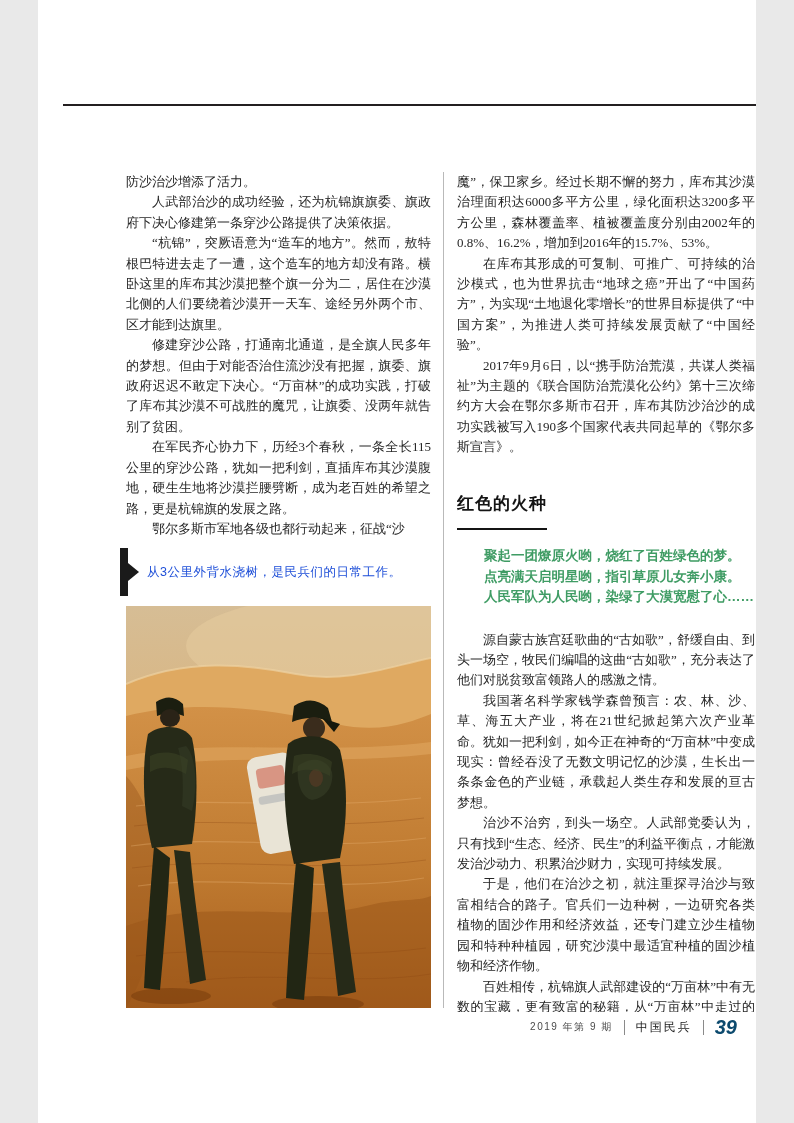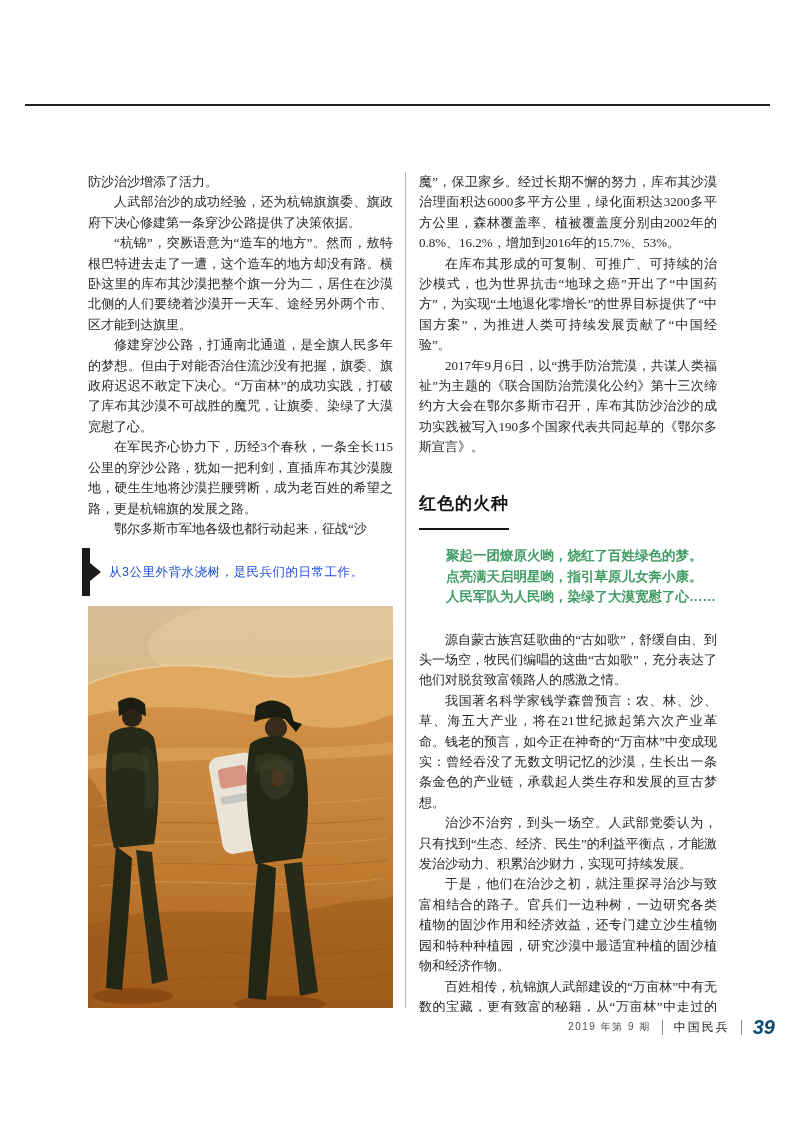--- a/index.html
+++ b/index.html
@@ -1,18 +1,18 @@
 <!DOCTYPE html>
 <html><head>
 <meta charset="utf-8">
 <style>
   html,body{margin:0;padding:0;background:#e9e9e9;}
   .page{
     position:relative;
-    width:794px;height:1123px;
+    width:718px;height:1123px;
     margin:0 auto;
     background:#ffffff;
     font-family:"Liberation Serif","DejaVu Serif",serif;
     color:#262626;
     overflow:hidden;
   }
   .top-rule{
     position:absolute;left:25px;top:104px;
     width:745px;height:2px;background:#231f20;
   }
@@ -78,21 +78,21 @@
 <body>
 
 <div class="page">
 
   <div class="top-rule"></div>
 
   <div class="col col-left">
       <p class="no-indent">防沙治沙增添了活力。</p>
       <p>人武部治沙的成功经验，还为杭锦旗旗委、旗政府下决心修建第一条穿沙公路提供了决策依据。</p>
       <p>“杭锦”，突厥语意为“造车的地方”。然而，敖特根巴特进去走了一遭，这个造车的地方却没有路。横卧这里的库布其沙漠把整个旗一分为二，居住在沙漠北侧的人们要绕着沙漠开一天车、途经另外两个市、区才能到达旗里。</p>
-      <p>修建穿沙公路，打通南北通道，是全旗人民多年的梦想。但由于对能否治住流沙没有把握，旗委、旗政府迟迟不敢定下决心。“万亩林”的成功实践，打破了库布其沙漠不可战胜的魔咒，让旗委、染绿了大漠宽慰了心。</p>
+      <p>修建穿沙公路，打通南北通道，是全旗人民多年的梦想。但由于对能否治住流沙没有把握，旗委、旗政府迟迟不敢定下决心。“万亩林”的成功实践，打破了库布其沙漠不可战胜的魔咒，让旗委、没两年就告别了贫困。</p>
       <p>在军民齐心协力下，历经3个春秋，一条全长115公里的穿沙公路，犹如一把利剑，直插库布其沙漠腹地，硬生生地将沙漠拦腰劈断，成为老百姓的希望之路，更是杭锦旗的发展之路。</p>
       <p>鄂尔多斯市军地各级也都行动起来，征战“沙</p>
     </div>
 
   <div class="col-divider"></div>
 
   <div class="caption-row">
     <svg class="caption-marker" viewBox="0 0 20 48">
       <rect x="0" y="0" width="8" height="48" fill="#1a1a1a"></rect>
       <polygon points="8,15 19,24 8,33" fill="#1a1a1a"></polygon>
@@ -175,21 +175,21 @@
     <div>
       <span class="section-heading">红色的火种</span>
     </div>
     <div class="poem">
         <p class="poem-line">聚起一团燎原火哟，烧红了百姓绿色的梦。</p>
         <p class="poem-line">点亮满天启明星哟，指引草原儿女奔小康。</p>
         <p class="poem-line">人民军队为人民哟，染绿了大漠宽慰了心……</p>
       </div>
     <div>
         <p>源自蒙古族宫廷歌曲的“古如歌”，舒缓自由、到头一场空，牧民们编唱的这曲“古如歌”，充分表达了他们对脱贫致富领路人的感激之情。</p>
-        <p>我国著名科学家钱学森曾预言：农、林、沙、草、海五大产业，将在21世纪掀起第六次产业革命。钱老的预言，如今正在神奇的“万亩林”中变成现实：曾经吞没了无数文明记忆的沙漠，生长出一条条金色的产业链，承载起人类生存和发展的亘古梦想。</p>
+        <p>我国著名科学家钱学森曾预言：农、林、沙、草、海五大产业，将在21世纪掀起第六次产业革命。犹如一把利剑，如今正在神奇的“万亩林”中变成现实：曾经吞没了无数文明记忆的沙漠，生长出一条条金色的产业链，承载起人类生存和发展的亘古梦想。</p>
         <p>治沙不治穷，到头一场空。人武部党委认为，只有找到“生态、经济、民生”的利益平衡点，才能激发治沙动力、积累治沙财力，实现可持续发展。</p>
         <p>于是，他们在治沙之初，就注重探寻治沙与致富相结合的路子。官兵们一边种树，一边研究各类植物的固沙作用和经济效益，还专门建立沙生植物园和特种种植园，研究沙漠中最适宜种植的固沙植物和经济作物。</p>
         <p>百姓相传，杭锦旗人武部建设的“万亩林”中有无数的宝藏，更有致富的秘籍，从“万亩林”中走过的人，都脱贫致富奔小康了。“特困户”敖特根巴特进去走了一遭，没两年就告别了贫困；青年牧民乌日更达赖进去转了</p>
       </div>
   </div>
 
   <div class="footer">
     <span class="footer-issue">2019 年第 9 期</span>
     <span class="footer-sep"></span>
     <span class="footer-magazine">中国民兵</span>

